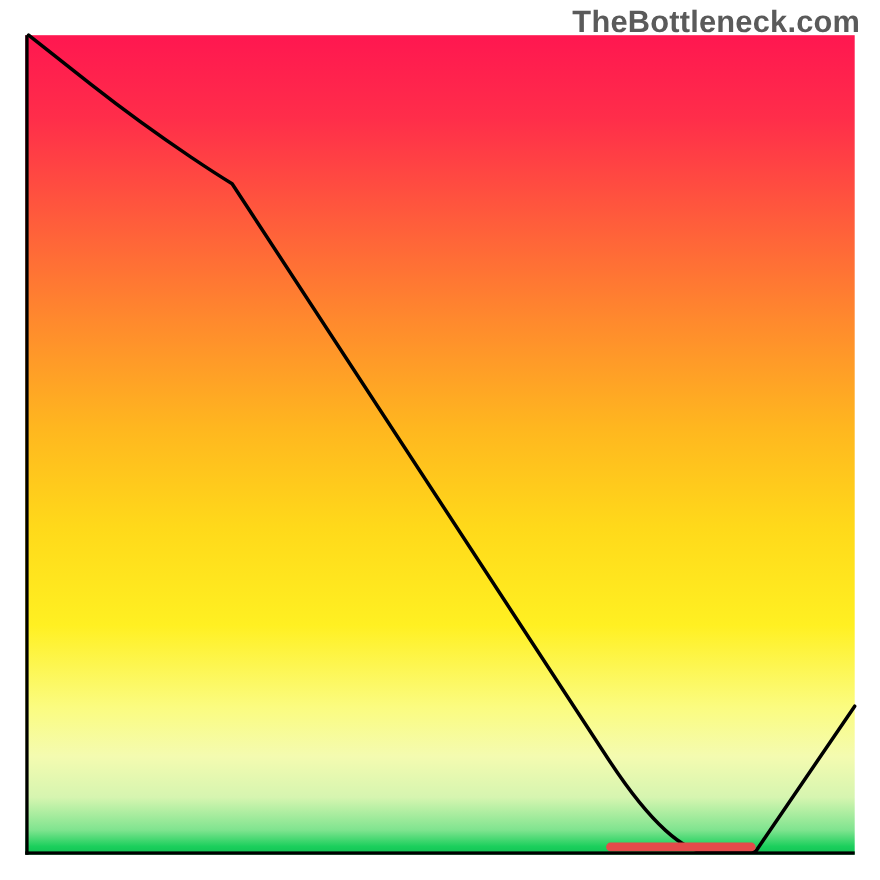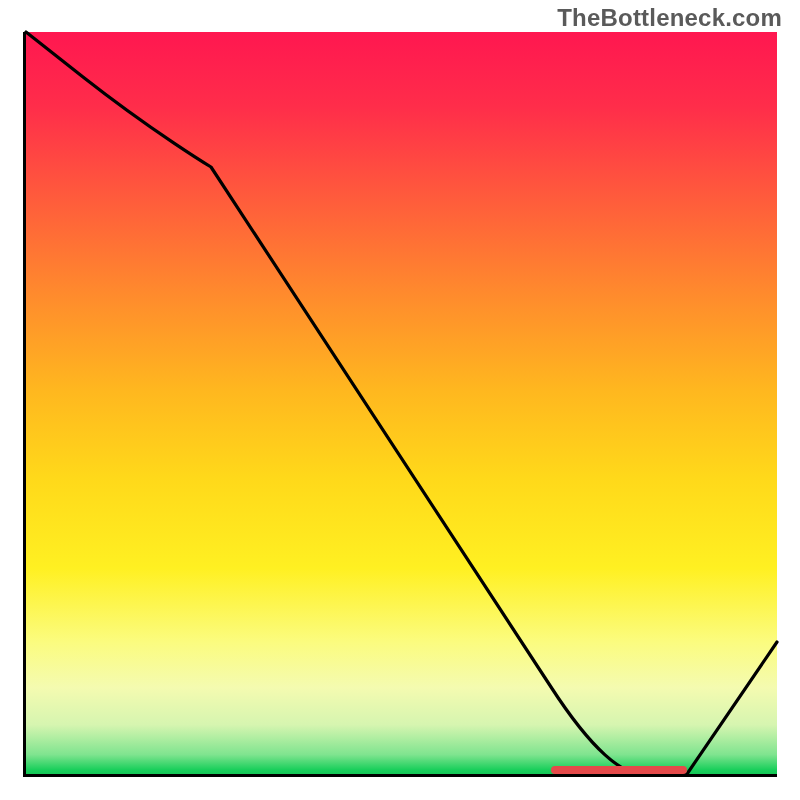--- a/index.html
+++ b/index.html
@@ -12,21 +12,21 @@
   }
   .container {
     position: relative;
     width: 800px;
     height: 800px;
   }
   .watermark {
     position: absolute;
     top: 4px;
     right: 18px;
-    font-size: 24px;
+    font-size: 28px;
     font-weight: bold;
     color: #5a5a5a;
     letter-spacing: 0.2px;
   }
   .plot-outer {
     position: absolute;
     left: 23px;
     top: 32px;
     width: 754px;
     height: 745px;

